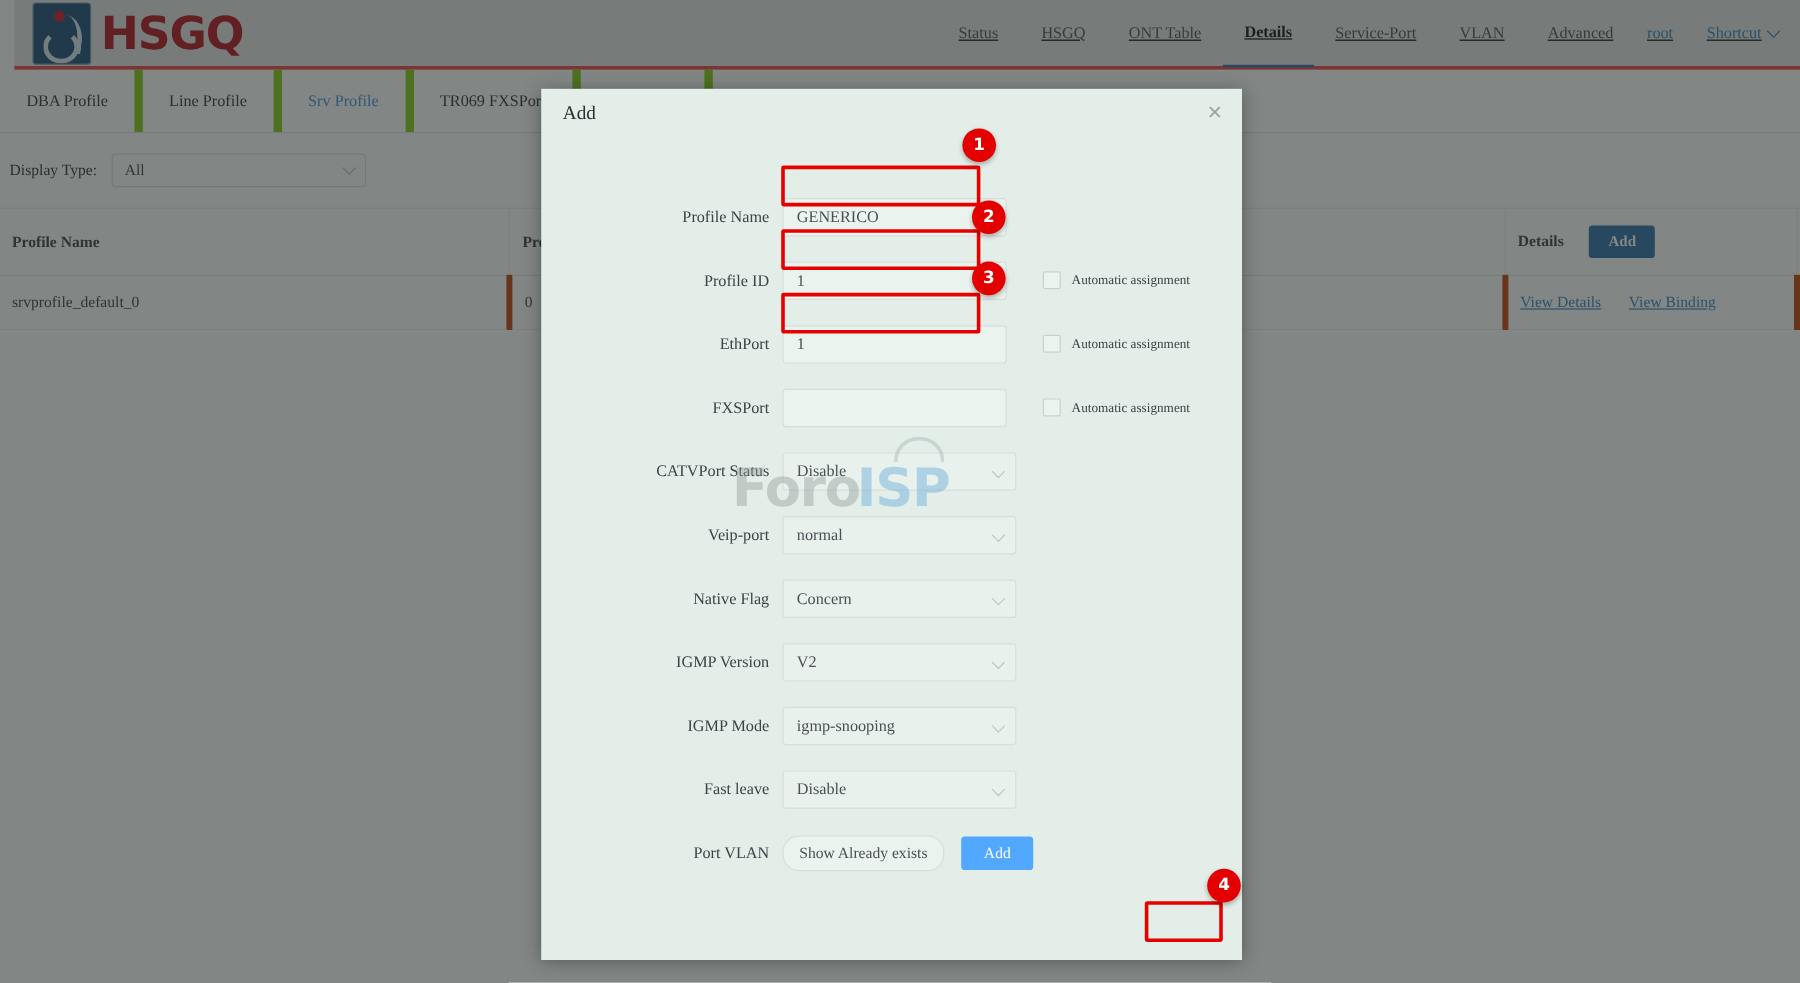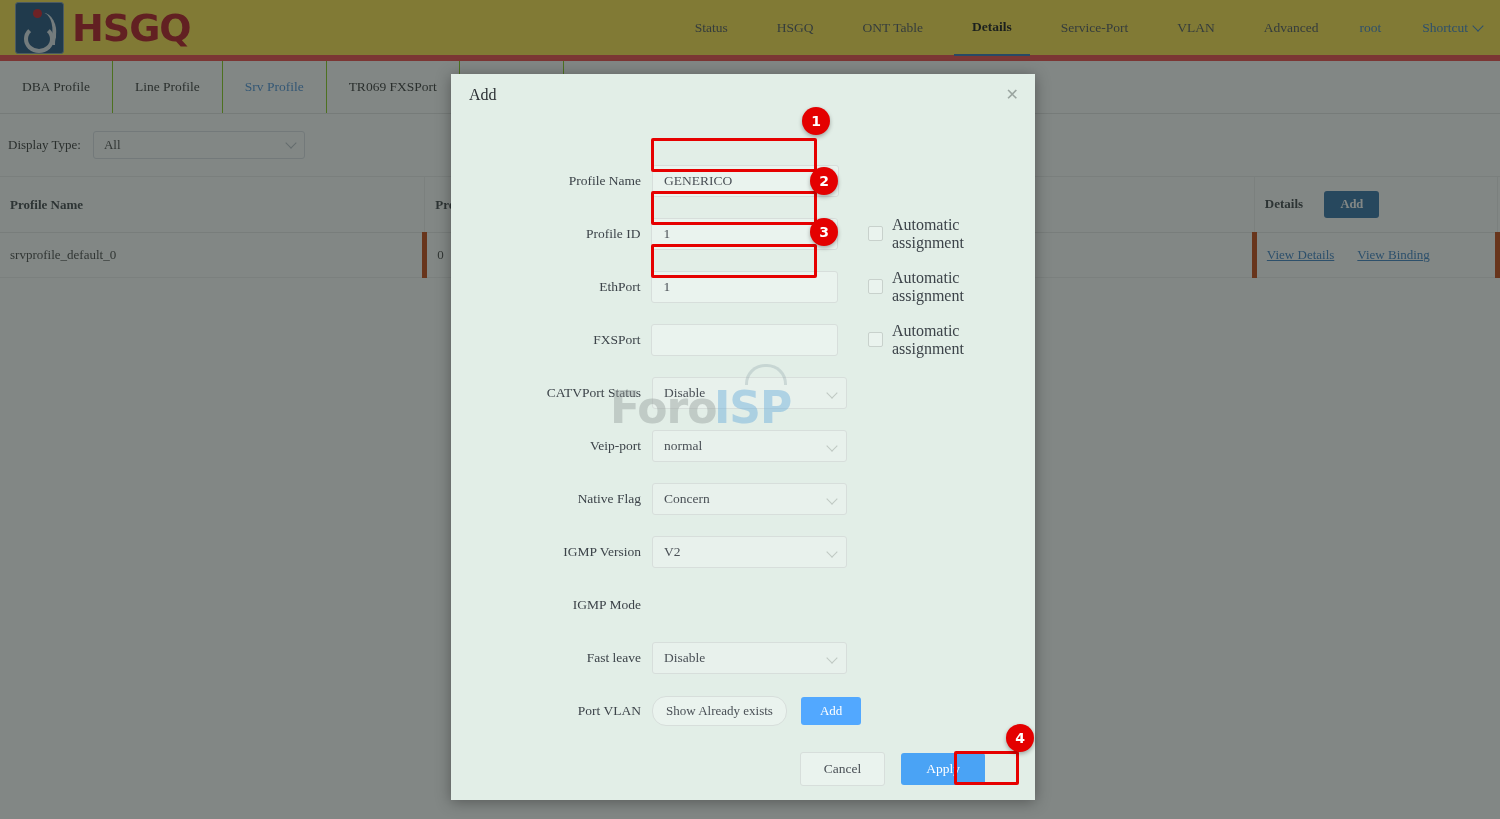--- a/index.html
+++ b/index.html
@@ -3,36 +3,36 @@
 <meta charset="utf-8">
 <style>
   html,body{margin:0;padding:0;}
   body{
     width:1500px;height:819px;overflow:hidden;position:relative;
     font-family:"Liberation Serif", serif;
     background:#ffffff;
   }
   
   #page{position:absolute;inset:0;background:#ffffff;}
-  .hdr{height:55px;border-bottom:6px solid #ef4444;position:relative;background:#fde047;}
+  .hdr{height:55px;border-bottom:3px solid #ef4444;position:relative;background:#e5e5e5;margin-left:12px;}
   .logo-wrap{position:absolute;left:15px;top:2px;display:flex;align-items:center;}
   .logo-sq{width:47px;height:50px;background:#1d4d7c;border:1px solid #7f98ad;border-radius:3px;position:relative;overflow:hidden;}
   .logo-sq .dot{position:absolute;width:9px;height:9px;border-radius:50%;background:#cf1723;left:17px;top:6px;}
   .logo-sq .sw1{position:absolute;left:20px;top:10px;width:17px;height:31px;border-right:4px solid #dfe6ec;border-top-right-radius:16px 22px;transform:rotate(7deg);}
   .logo-sq .sw2{position:absolute;left:8px;top:22px;width:22px;height:20px;border:4px solid #dfe6ec;border-radius:50%;border-top-color:transparent;}
   .logo-txt{font-family:"DejaVu Sans", sans-serif;font-weight:bold;font-size:38px;color:#b5121b;letter-spacing:-1px;margin-left:8px;line-height:50px;}
-  .nav{position:absolute;right:10px;top:0;height:55px;display:flex;align-items:center;gap:13px;}
+  .nav{position:absolute;right:10px;top:0;height:55px;display:flex;align-items:center;gap:0;text-decoration:underline;}
   .nav a{font-size:13.5px;color:#4b5258;text-decoration:none;padding:0 18px;line-height:55px;height:55px;display:inline-block;}
   .nav a.active{color:#111;font-weight:bold;border-bottom:2px solid #2f6fb5;}
   .nav a.user{color:#3a7fc4;padding:0 10px;}
   .nav a.short{color:#3a7fc4;padding-right:8px;}
   .caret{display:inline-block;width:7px;height:7px;border-right:1.6px solid #3a7fc4;border-bottom:1.6px solid #3a7fc4;transform:rotate(45deg);margin-left:6px;position:relative;top:-2px;}
 
   .tabs{height:52px;border-bottom:1px solid #e3e3e3;display:flex;align-items:stretch;background:#fff;}
-  .tab{display:flex;align-items:center;padding:0 22px;font-size:13.5px;color:#333;border-right:1px solid #84cc16;}
+  .tab{display:flex;align-items:center;padding:0 22px;font-size:13.5px;color:#333;border-right:7px solid #84cc16;}
   .tab.active{color:#4a90d9;}
 
   .filterbar{height:62px;display:flex;align-items:center;padding-left:8px;border-bottom:1px solid #ececec;}
   .filterbar .lbl{font-size:13px;color:#333;margin-right:12px;}
   .selbox{width:190px;height:26px;border:1px solid #dcdfe6;border-radius:3px;background:#fff;display:flex;align-items:center;padding:0 10px;font-size:13px;color:#444;position:relative;}
   .selbox .ar{position:absolute;right:9px;width:7px;height:7px;border-right:1.4px solid #b9bfc7;border-bottom:1.4px solid #b9bfc7;transform:rotate(45deg);top:7px;}
 
   table.grid{width:100%;border-collapse:collapse;font-size:13px;}
   table.grid th{font-weight:bold;text-align:left;color:#3a3f44;padding:14px 10px;border-bottom:1px solid #e8e8e8;border-right:1px solid #eee;}
   table.grid td{padding:14px 10px;color:#444;border-bottom:1px solid #efefef;border-right:5px solid #c2410c;}
@@ -57,21 +57,21 @@
     width:163px;height:30px;border:1px solid #d7dedb;border-radius:3px;background:#eaf3ee;
     display:flex;align-items:center;padding:0 11px;font-size:13.5px;color:#4a5056;box-sizing:content-box;
   }
   .fsel{
     width:171px;height:30px;border:1px solid #d7dedb;border-radius:3px;background:#e8f1ec;
     display:flex;align-items:center;padding:0 11px;font-size:13.5px;color:#4a5056;position:relative;box-sizing:content-box;
   }
   .fsel .ar{position:absolute;right:10px;top:11px;width:7px;height:7px;border-right:1.5px solid #bfc8c3;border-bottom:1.5px solid #bfc8c3;transform:rotate(45deg);}
   .chk-wrap{display:flex;align-items:center;margin-left:30px;}
   .chk{width:13px;height:13px;border:1px solid #c8d1cc;border-radius:2px;background:#eaf3ee;}
-  .chk-lab{font-size:16px;color:#3c4349;margin-left:9px;}
+  .chk-lab{font-size:11px;color:#3c4349;margin-left:9px;}
 
   .btn-ghost{height:28px;border:1px solid #d7dedb;border-radius:14px;background:#eaf3ee;display:flex;align-items:center;padding:0 13px;font-size:13px;color:#4a5056;}
   .btn-blue{height:28px;border-radius:3px;background:#52a8ff;color:#fff;display:flex;align-items:center;padding:0 19px;font-size:13px;margin-left:14px;}
 
   .m-foot{position:absolute;left:0;right:0;bottom:14px;display:flex;justify-content:flex-end;align-items:center;padding-right:50px;}
   .btn-cancel{height:32px;border:1px solid #d7dedb;border-radius:3px;background:#eaf3ee;display:flex;align-items:center;padding:0 23px;font-size:13.5px;color:#4a5056;}
   .btn-apply{height:32px;border-radius:3px;background:#4aa3f5;color:#fff;display:flex;align-items:center;padding:0 25px;font-size:13.5px;margin-left:16px;}
 
   
   .hl{position:absolute;border:3px solid #e60000;border-radius:2px;box-sizing:border-box;pointer-events:none;}
@@ -229,40 +229,40 @@
   <div class="frow">
     <div class="flab">IGMP Version</div>
     <div class="fsel">
       <span>V2</span>
       <span class="ar"></span>
     </div>
   </div>
 
   <div class="frow">
     <div class="flab">IGMP Mode</div>
+    <div class="fsel">
+      <span>igmp-snooping</span>
+      <span class="ar"></span>
+    </div>
   </div>
 
   <div class="frow">
     <div class="flab">Fast leave</div>
     <div class="fsel">
       <span>Disable</span>
       <span class="ar"></span>
     </div>
   </div>
 
   <div class="frow">
     <div class="flab">Port VLAN</div>
     <div class="btn-ghost">Show Already exists</div>
     <div class="btn-blue">Add</div>
   </div>
 
-  <div class="m-foot">
-    <div class="btn-cancel">Cancel</div>
-    <div class="btn-apply">Apply</div>
-  </div>
 </div>
 
 <div id="wm">
   <div class="arc"></div>
   <div class="t a">Foro</div>
   <div class="t b">ISP</div>
 </div>
 
 <div class="hl" style="left:651px;top:138px;width:166px;height:34px;"></div>
 <div class="badge" style="left:802px;top:107px;">1</div>

